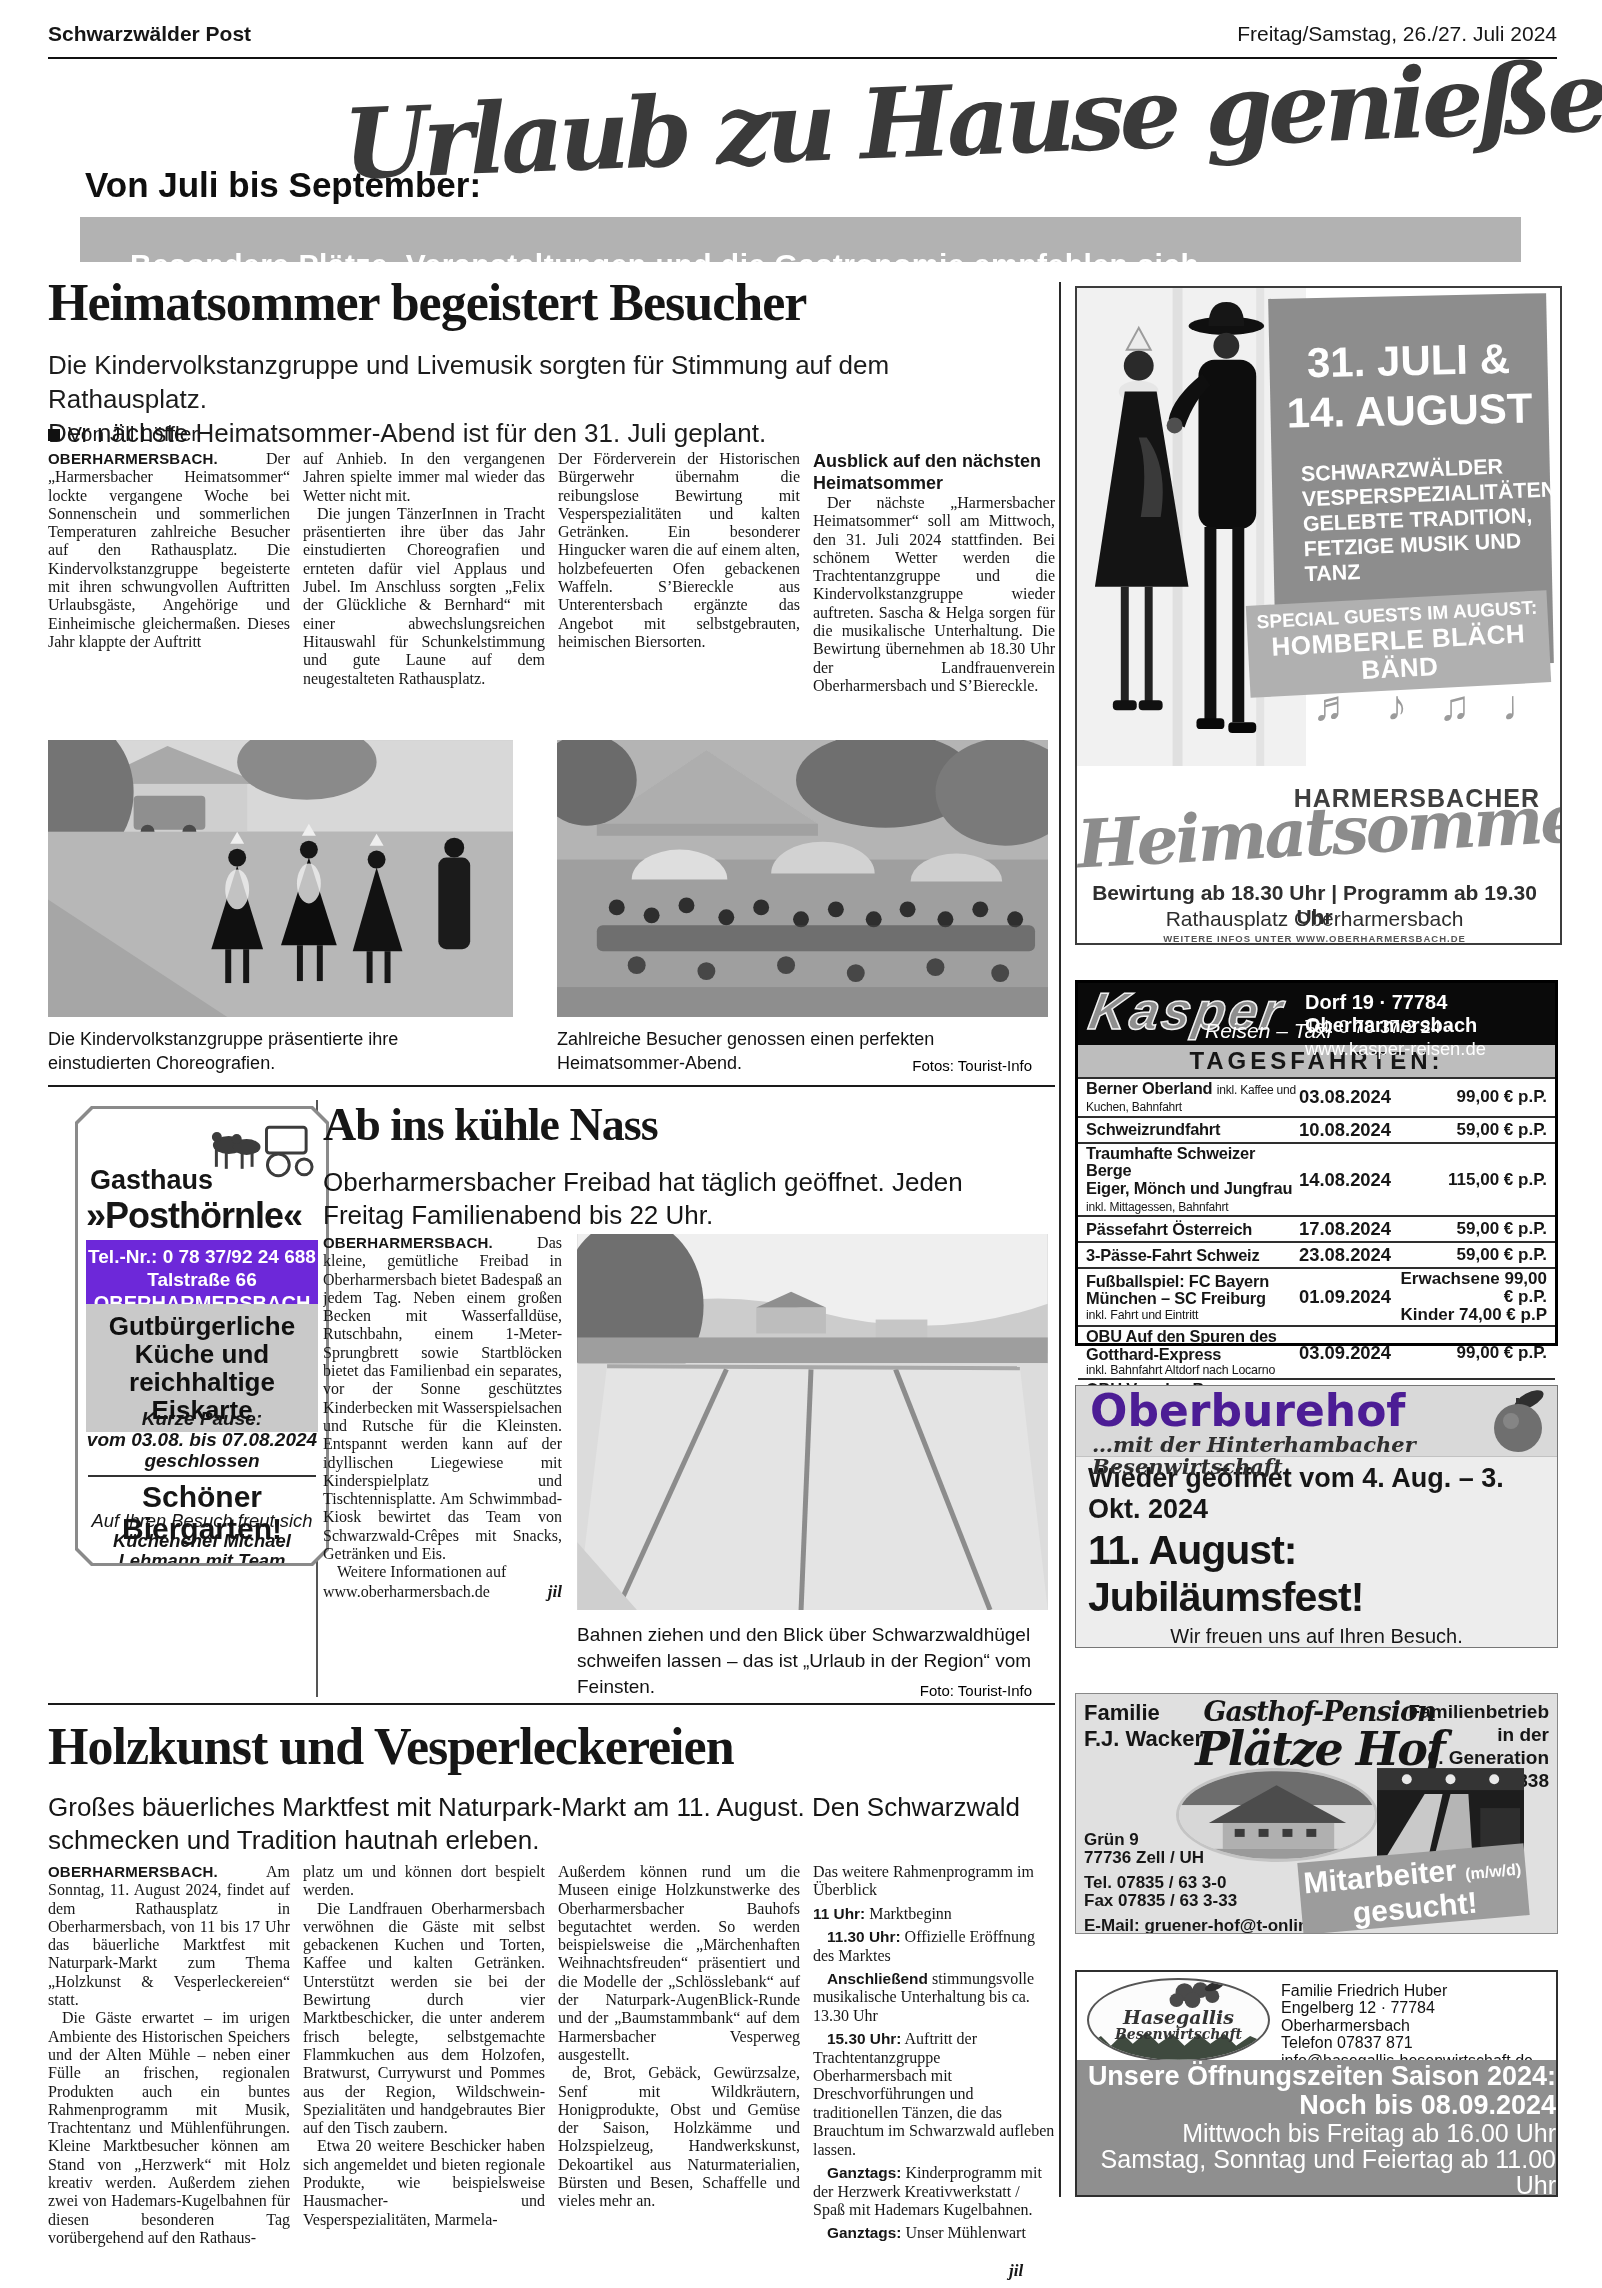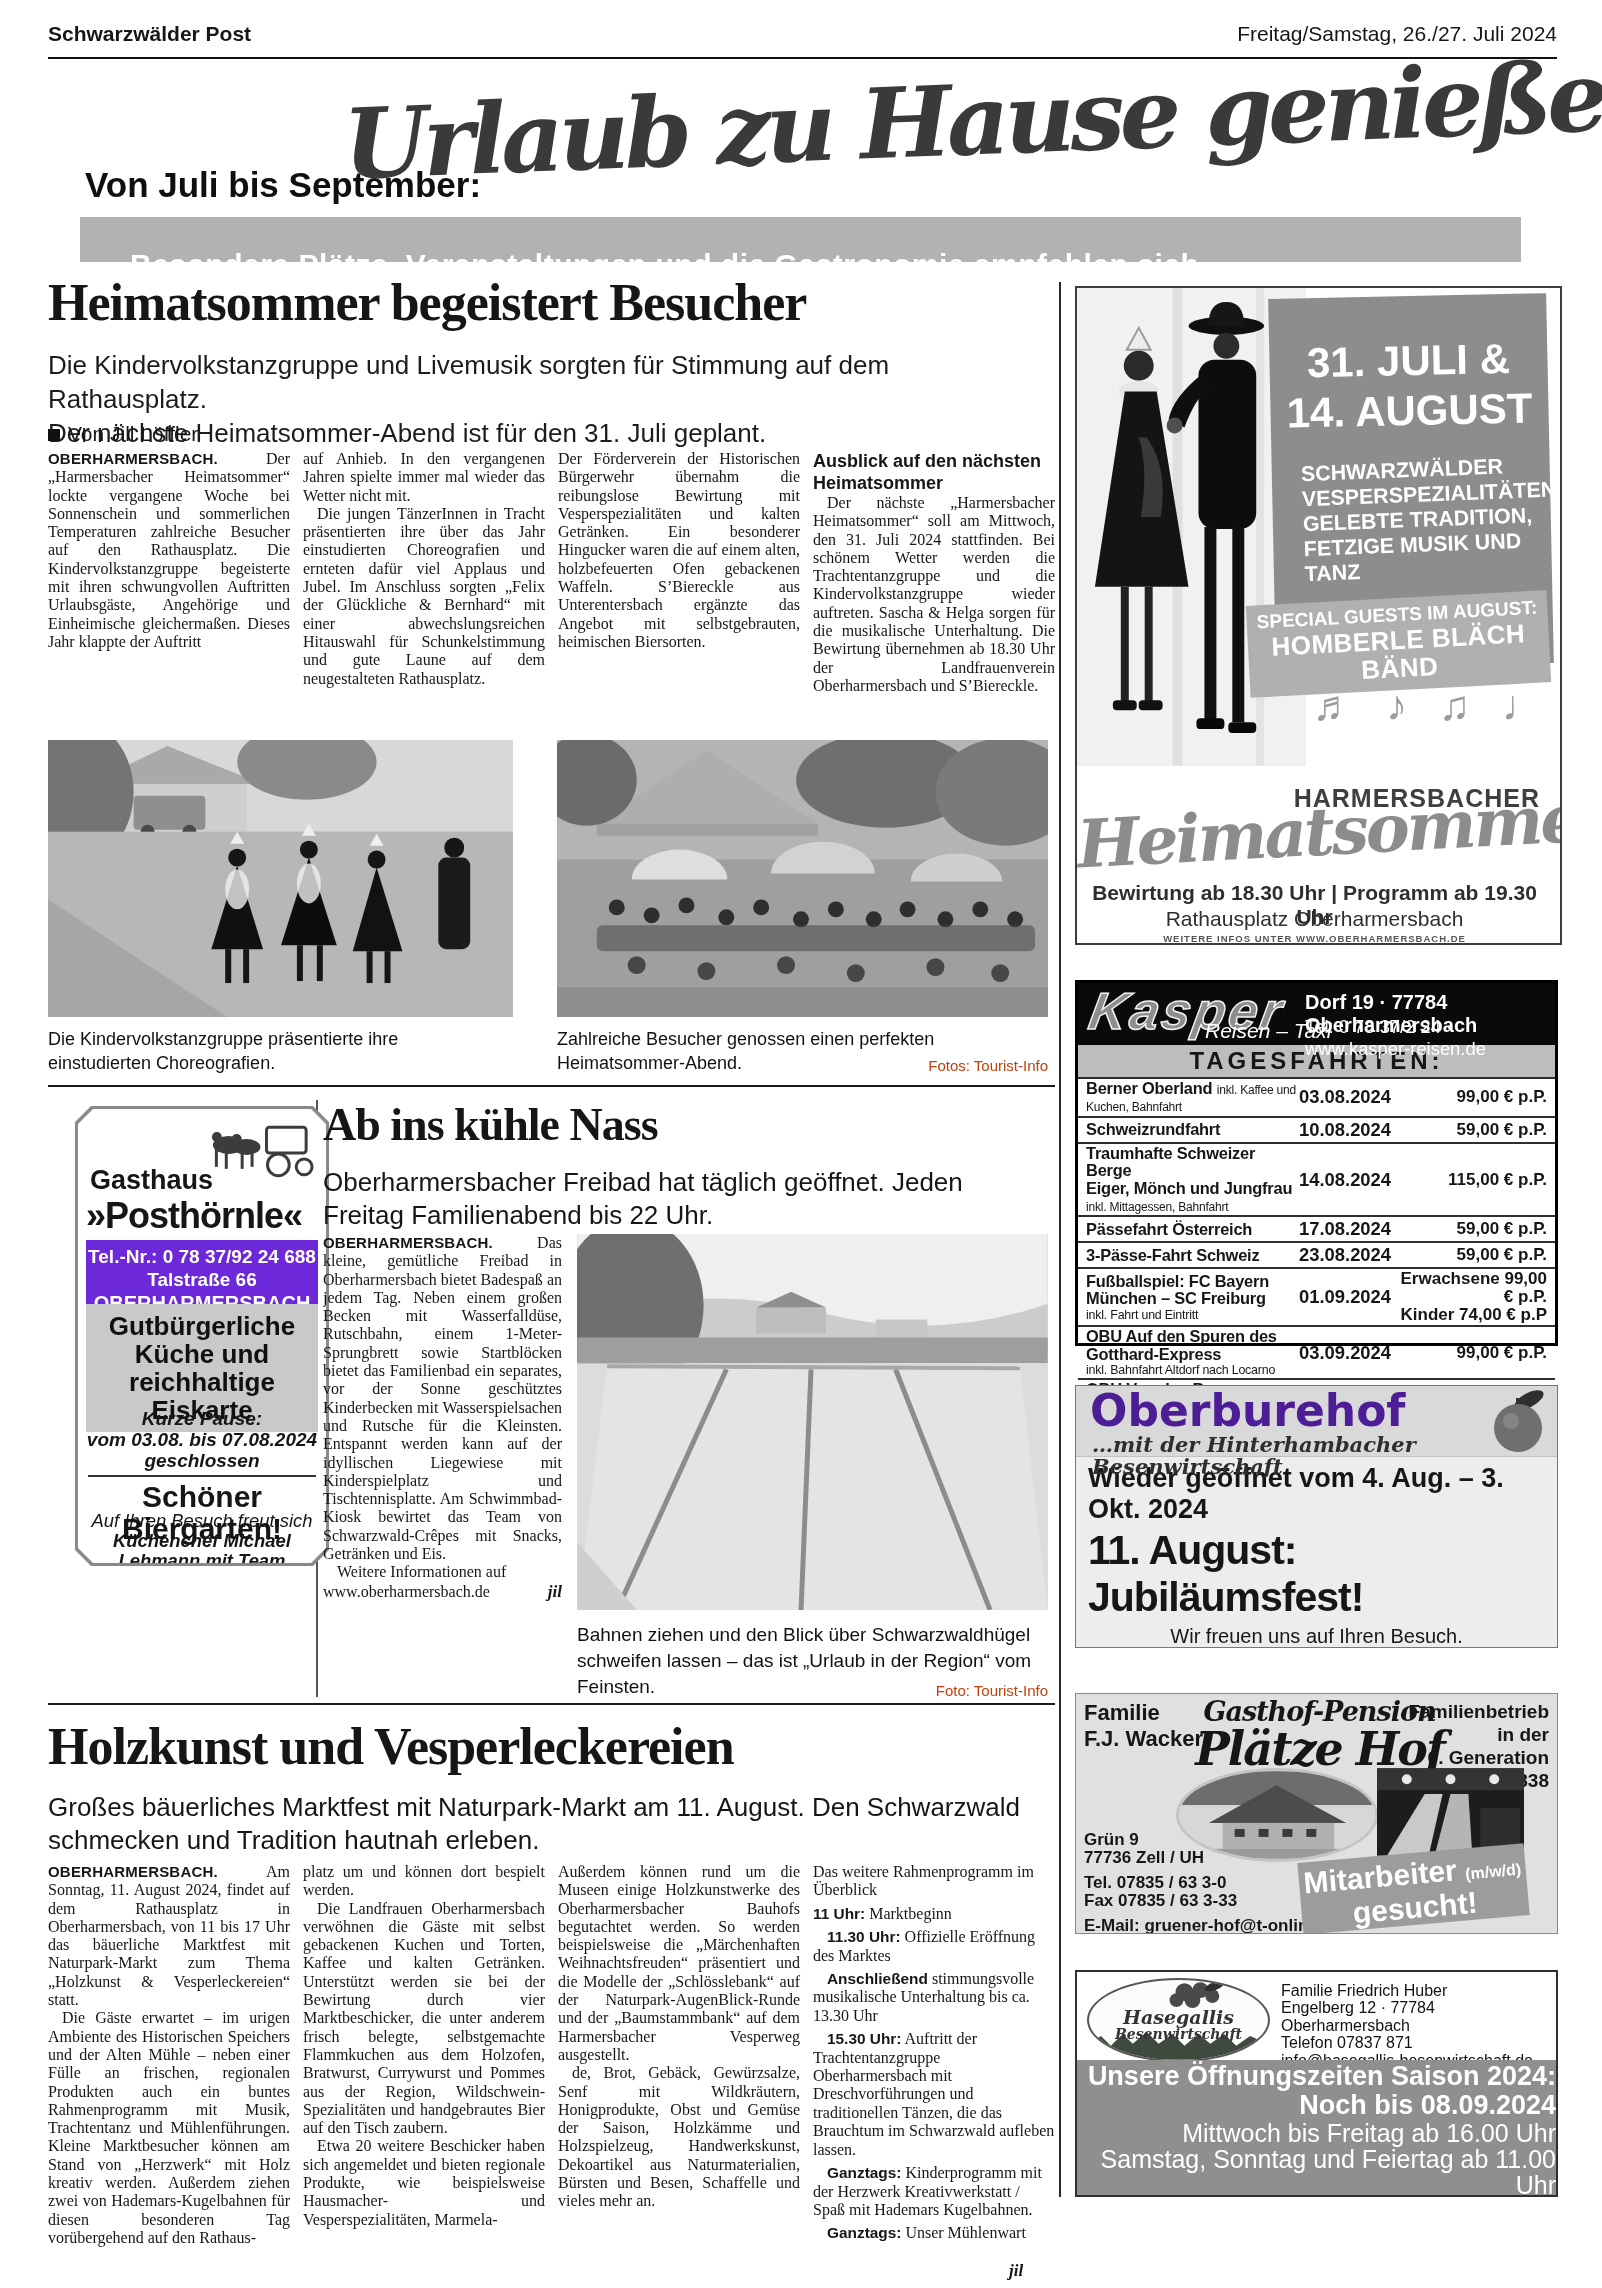--- a/index.html
+++ b/index.html
@@ -34,21 +34,21 @@
   .ncol p + p{text-indent:14px;}
   .lead-in{font:700 15px "Liberation Sans",sans-serif;letter-spacing:0.2px;}
   .outlook-h{font:700 18px/22px "Liberation Sans",sans-serif;margin:0 0 8px 0;text-align:left;}
   
   .photo{overflow:hidden;background:#bbb;}
   .ph-left{left:48px;top:740px;width:465px;height:277px;}
   .ph-right{left:557px;top:740px;width:491px;height:277px;}
   .cap{font:400 18px/24px "Liberation Sans",sans-serif;color:#111;}
   .cap-left{left:48px;top:1027px;width:453px;}
   .cap-right{left:557px;top:1027px;width:491px;}
-  .credit{position:absolute;right:0;bottom:1px;font:400 15px "Liberation Sans",sans-serif;color:#c2410c;}
+  .credit{position:absolute;right:16px;bottom:1px;font:400 15px "Liberation Sans",sans-serif;color:#000000;}
   
   .post-ad{left:75px;top:1106px;width:254px;height:460px;background:#8a8a8a;
            clip-path:polygon(16px 0,calc(100% - 16px) 0,100% 16px,100% calc(100% - 16px),calc(100% - 16px) 100%,16px 100%,0 calc(100% - 16px),0 16px);}
   .post-in{position:absolute;inset:3px;background:#fff;
            clip-path:polygon(15px 0,calc(100% - 15px) 0,100% 15px,100% calc(100% - 15px),calc(100% - 15px) 100%,15px 100%,0 calc(100% - 15px),0 15px);}
   .post-coach{position:absolute;right:4px;top:6px;}
   .post-haus{position:absolute;left:12px;top:56px;font:700 27px "Liberation Sans",sans-serif;}
   .post-name{position:absolute;left:8px;top:86px;font:700 36px "Liberation Sans",sans-serif;letter-spacing:-1px;}
   .post-black{position:absolute;left:8px;right:8px;top:131px;background:#6d28d9;color:#fff;text-align:center;padding:5px 0 6px;}
   .post-black .b1{font:700 19px/23px "Liberation Sans",sans-serif;}

